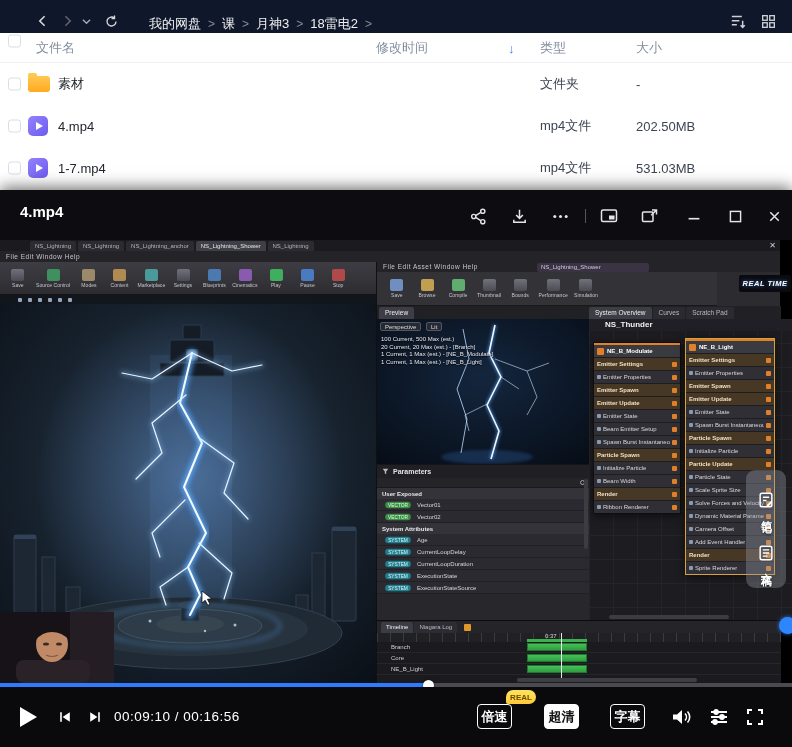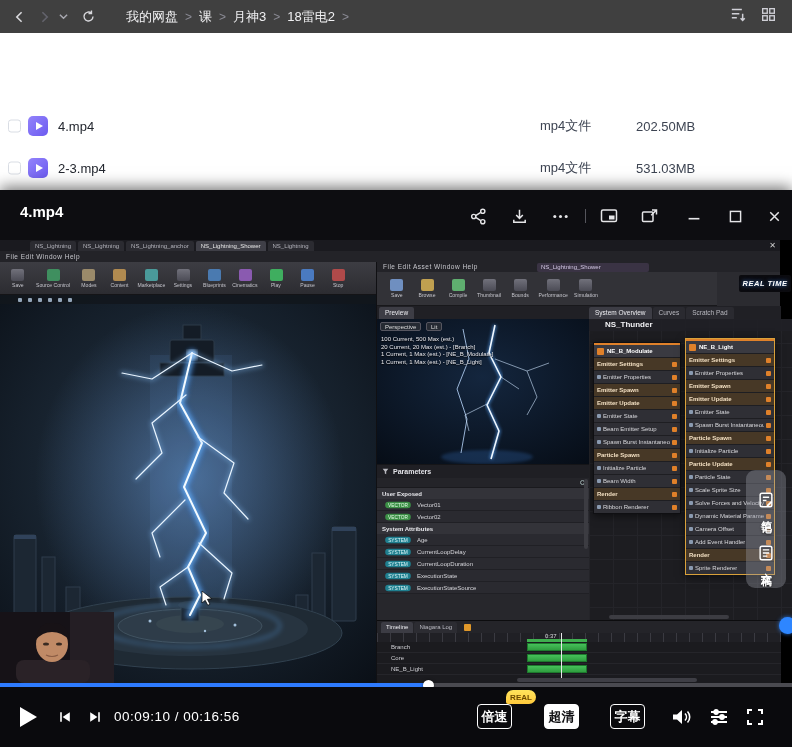--- a/index.html
+++ b/index.html
@@ -1,22 +1,22 @@
 <!DOCTYPE html>
 <html><head>
 <meta charset="utf-8">
 <style>
   *{margin:0;padding:0;box-sizing:border-box;}
   html,body{background:#000;}
   .screen{position:relative;width:792px;height:747px;overflow:hidden;background:#fff;
     font-family:"Liberation Sans","DejaVu Sans",sans-serif;}
 
   
-  .topbar{position:absolute;left:0;top:0;width:792px;height:33px;background:#404040;
-    display:flex;align-items:center;color:#d8d8dc;}
+  .topbar{position:absolute;left:0;top:0;width:792px;height:33px;background:#0f172a;
+    display:flex;align-items:flex-end;color:#d8d8dc;padding-left:23px;}
   .navico{width:24px;height:24px;display:flex;align-items:center;justify-content:center;flex:none;}
   .crumb{font-size:13px;color:#f0f0f2;margin:0 4px;white-space:nowrap;cursor:pointer;}
   .crumbsep{font-size:12px;color:#8b8b95;margin:0 3px;}
   .topright{margin-left:auto;display:flex;align-items:center;gap:14px;padding-right:16px;}
 
   
   .filearea{position:absolute;left:0;top:33px;width:792px;height:157px;background:#fff;overflow:hidden;}
   .fhead{position:absolute;left:0;top:0;width:100%;height:30px;border-bottom:1px solid #eef0f3;}
   .fhead span{position:absolute;top:50%;transform:translateY(-50%);font-size:13px;color:#848d9f;}
   .frow{position:absolute;left:0;width:100%;height:42px;cursor:pointer;}
@@ -236,32 +236,47 @@
               <rect x="10.5" y="2" width="5.5" height="5.5"></rect>
               <rect x="2" y="10.5" width="5.5" height="5.5"></rect>
               <rect x="10.5" y="10.5" width="5.5" height="5.5"></rect>
             </g>
           </svg>
       </span>
     </span>
   </header>
 
   <section class="filearea">
-
+    <div class="fhead">
+      <span class="cb" style="position:absolute;top:8px"></span>
+      <span class="colname">文件名</span>
+      <span class="colmod">修改时间</span>
+      <span class="colsort">↓</span>
+      <span class="coltype">类型</span>
+      <span class="colsize">大小</span>
+    </div>
+
+    <div class="frow" style="top:30px">
+      <span class="cb"></span>
+      <span class="foldericon"></span>
+      <span class="fname">素材</span>
+      <span class="ftype">文件夹</span>
+      <span class="fsize">-</span>
+    </div>
     <div class="frow" style="top:72px">
       <span class="cb"></span>
       <span class="vidicon"></span>
       <span class="fname">4.mp4</span>
       <span class="ftype">mp4文件</span>
       <span class="fsize">202.50MB</span>
     </div>
     <div class="frow" style="top:114px">
       <span class="cb"></span>
       <span class="vidicon"></span>
-      <span class="fname">2-3.mp4</span>
+      <span class="fname">1-7.mp4</span>
       <span class="ftype">mp4文件</span>
       <span class="fsize">531.03MB</span>
     </div>
   </section>
 
   <section class="player">
 
     <div style="position:absolute;left:0;top:0;width:792px;height:50px;background:#0d0d11;">
       <span class="ptitle">4.mp4</span>
       <button class="tbtn" style="left:466px">

